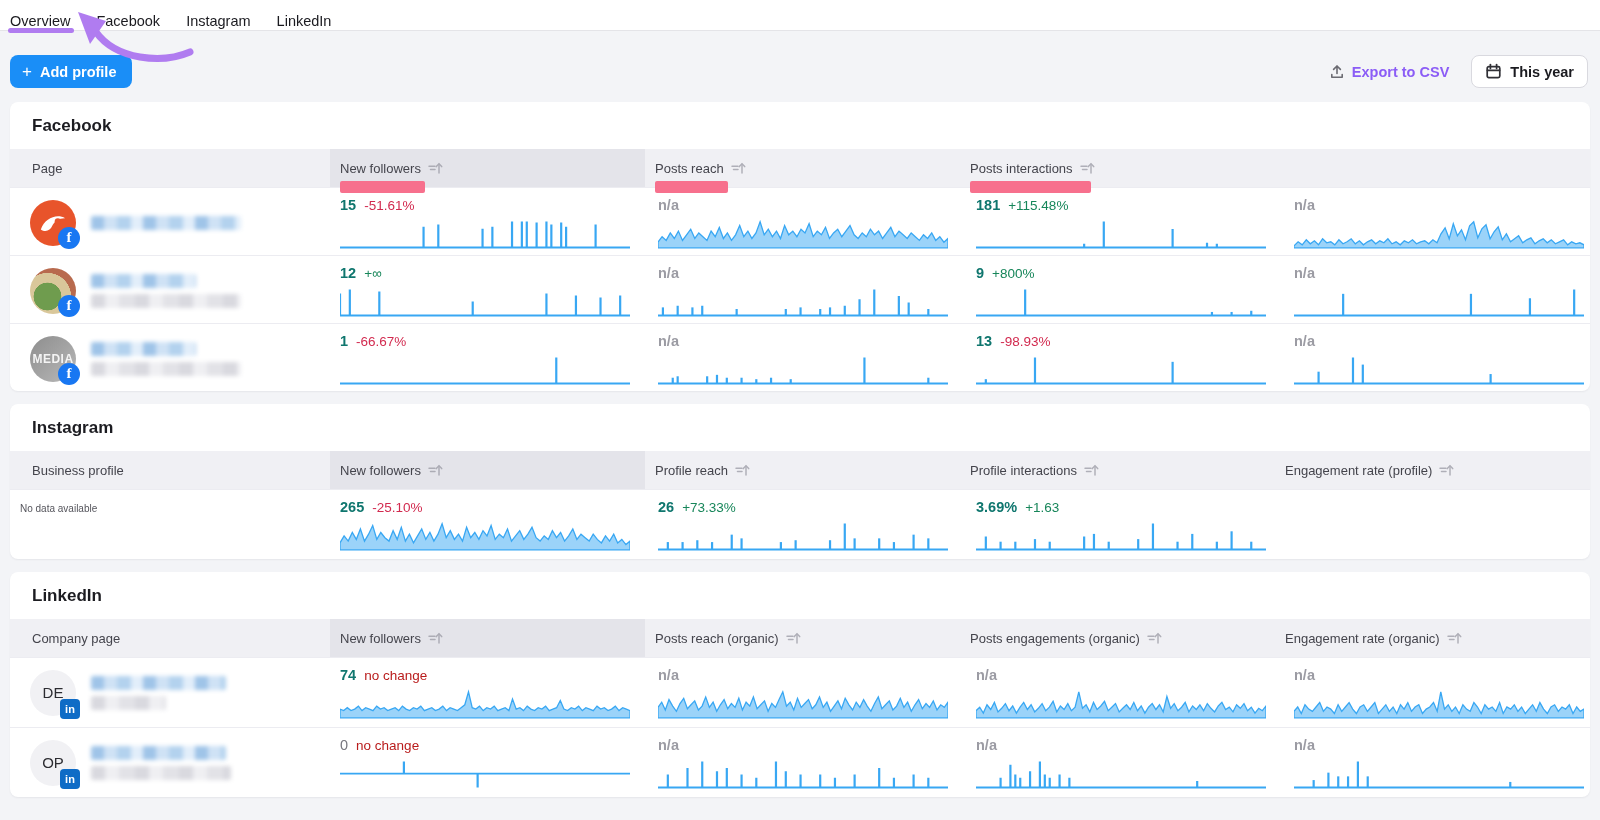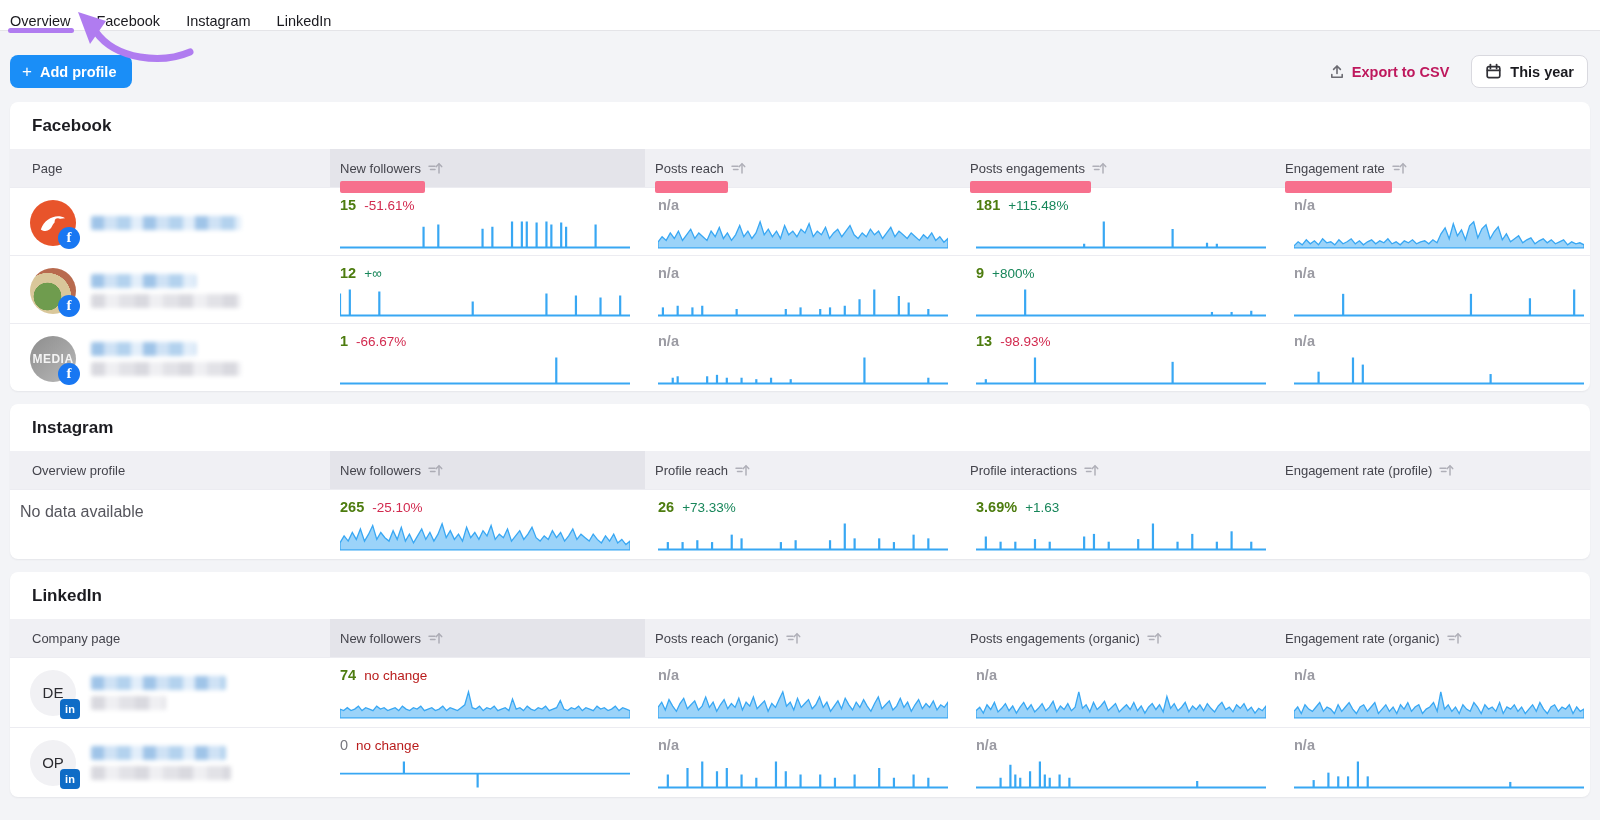--- a/index.html
+++ b/index.html
@@ -11,21 +11,21 @@
   .topnav .tab { font-size:14.5px; color:#1b1b20; cursor:pointer;margin-top:12px; }
 
   .annot-underline { position:absolute; left:8px; top:28px; width:66px; height:5px; border-radius:3px; background:#b07cf0; z-index:5; }
   .annot-arrow { position:absolute; left:0; top:0; width:240px; height:70px; z-index:5; pointer-events:none; }
 
   
   .toolbar { display:flex; align-items:center; justify-content:space-between; margin:24px 12px 14px 10px; }
   .btn-add { display:flex; align-items:center; gap:8px; background:#1a8ef7; color:#fff; border:none; border-radius:8px; height:33px; padding:0 16px 0 12px; font-size:14.5px; font-weight:700; font-family:inherit; cursor:pointer; }
   .btn-add .plus { font-size:17px; font-weight:400; line-height:1; }
   .toolbar-right { display:flex; align-items:center; gap:22px; }
-  .btn-export { display:flex; align-items:center; gap:7px; background:none; border:none; font-family:inherit; font-size:14.5px; color:#be185d; font-weight:600; cursor:pointer; }
+  .btn-export { display:flex; align-items:center; gap:7px; background:none; border:none; font-family:inherit; font-size:14.5px; color:#8b5cf6; font-weight:600; cursor:pointer; }
   .btn-range { display:flex; align-items:center; gap:8px; background:#fff; border:1px solid #d9d9df; border-radius:8px; height:33px; padding:0 13px; font-family:inherit; font-size:14.5px; color:#1b1b20; font-weight:600; cursor:pointer; }
 
   
   .card { background:#fff; border-radius:8px; margin:0 10px 13px; box-shadow:0 1px 2px rgba(20,20,40,.06); overflow:hidden; }
   .card-title { font-size:17px; font-weight:700; padding:14px 22px 13px; }
   .t-head { display:grid; grid-template-columns:320px repeat(4,1fr); background:#f0f0f4; }
   .th { position:relative; font-size:13px; color:#44444c; padding:11px 10px 11px; display:flex; align-items:center; gap:7px; height:38px; cursor:pointer; }
   .th.entity { padding-left:22px; cursor:default;align-items:flex-end; }
   .th.sorted { background:#e4e4ea; }
   .hl-bar { position:absolute; left:10px; bottom:-6px; height:12px; border-radius:2px; background:#f7708d; z-index:4; }
@@ -48,28 +48,28 @@
   .ig-cam { width:11px; height:11px; border:1.6px solid #fff; border-radius:3.5px; position:relative; }
   .ig-cam::after { content:""; position:absolute; left:2px; top:2px; width:3.6px; height:3.6px; border:1.3px solid #fff; border-radius:50%; }
   .badge.li { width:20px; height:20px; border-radius:4px; background:#0f6cc6; font-size:11px; font-weight:700; }
   .name-lines { display:flex; flex-direction:column; gap:6px; }
   .blur-line { height:14px; border-radius:2px; filter:blur(2.2px); }
   .blur-line.blue { background:repeating-linear-gradient(90deg,#9fc4e8 0 13px,#cfe2f5 13px 26px,#b3d2ee 26px 40px,#e2eefa 40px 52px); }
   .blur-line.gray { background:repeating-linear-gradient(90deg,#d9d9df 0 14px,#efeff2 14px 28px,#e2e2e7 28px 44px); }
 
   .cell-metric { padding:9px 18px 8px 10px; display:flex; flex-direction:column; justify-content:flex-start; }
   .val-row { display:flex; align-items:baseline; gap:8px; margin-bottom:1px; min-height:19px; }
-  .m-val { font-size:14.5px; font-weight:700; color:#4d7c0f; }
+  .m-val { font-size:14.5px; font-weight:700; color:#0f766e; }
   .m-val.na { color:#9b9ba3; }
   .m-val.muted { color:#77777f; font-weight:400; }
   .m-delta { font-size:13.5px; font-weight:400; }
   .m-delta.down { color:#d22a4f; }
   .m-delta.up { color:#17865a; }
   .m-delta.neutral { color:#b91c1c; }
-  .empty-txt { font-size:16px; color:#55555c; padding-top:4px; }
+  .empty-txt { font-size:10px; color:#55555c; padding-top:4px; }
   .spark { display:block; margin-top:2px; }
 </style>
 </head>
 <body>
 
 <nav class="topnav">
   <span class="tab">Overview</span>
   <span class="tab">Facebook</span>
   <span class="tab">Instagram</span>
   <span class="tab">LinkedIn</span>
@@ -132,42 +132,30 @@
             <g stroke="#9a9aa4" stroke-width="1.5" fill="none" stroke-linecap="round">
               <path d="M1 4.2 H7"></path>
               <path d="M2.5 7.6 H7"></path>
               <path d="M11 11 V2.2"></path>
               <path d="M8.3 4.6 L11 1.8 L13.7 4.6"></path>
             </g>
           </svg>
           <div class="hl-bar" style="width: 73px;"></div>
         </div>
         <div class="th metric">
-          <span>Posts engagements</span>
+          <span>Posts interactions</span>
           <svg width="15" height="13" viewBox="0 0 15 13" class="sort-ic">
             <g stroke="#9a9aa4" stroke-width="1.5" fill="none" stroke-linecap="round">
               <path d="M1 4.2 H7"></path>
               <path d="M2.5 7.6 H7"></path>
               <path d="M11 11 V2.2"></path>
               <path d="M8.3 4.6 L11 1.8 L13.7 4.6"></path>
             </g>
           </svg>
           <div class="hl-bar" style="width: 121px;"></div>
-        </div>
-        <div class="th metric">
-          <span>Engagement rate</span>
-          <svg width="15" height="13" viewBox="0 0 15 13" class="sort-ic">
-            <g stroke="#9a9aa4" stroke-width="1.5" fill="none" stroke-linecap="round">
-              <path d="M1 4.2 H7"></path>
-              <path d="M2.5 7.6 H7"></path>
-              <path d="M11 11 V2.2"></path>
-              <path d="M8.3 4.6 L11 1.8 L13.7 4.6"></path>
-            </g>
-          </svg>
-          <div class="hl-bar" style="width: 107px;"></div>
         </div>
       </div>
       <div class="t-row" style="height: 68px;">
         <div class="cell-entity">
           <div class="avatar-wrap">
             <div class="avatar semrush">
               <svg viewBox="0 0 24 24">
                 <path d="M3.4 16.6 C6.2 8.6 14.6 5.2 20.6 8.6 C16.6 8.4 12.8 10.6 11.4 14.2 C10.2 17.4 6.6 18.8 3.4 16.6 Z" fill="#fff"></path>
                 <circle cx="15.4" cy="10.8" r="2.2" fill="#e8542b"></circle>
               </svg>
@@ -371,21 +359,21 @@
             <line x1="68.8135593220339" x2="68.8135593220339" y1="28.5" y2="9.59090909090909" stroke="#38a7f3" stroke-width="2.2"></line>
             <line x1="196.61016949152543" x2="196.61016949152543" y1="28.5" y2="19.045454545454547" stroke="#38a7f3" stroke-width="2.2"></line>
           </svg>
         </div>
       </div>
     </section>
     <section class="card">
       <div class="card-title">Instagram</div>
       <div class="t-head">
         <div class="th entity">
-          <span>Overview profile</span>
+          <span>Business profile</span>
         </div>
         <div class="th metric sorted">
           <span>New followers</span>
           <svg width="15" height="13" viewBox="0 0 15 13" class="sort-ic">
             <g stroke="#9a9aa4" stroke-width="1.5" fill="none" stroke-linecap="round">
               <path d="M1 4.2 H7"></path>
               <path d="M2.5 7.6 H7"></path>
               <path d="M11 11 V2.2"></path>
               <path d="M8.3 4.6 L11 1.8 L13.7 4.6"></path>
             </g>

